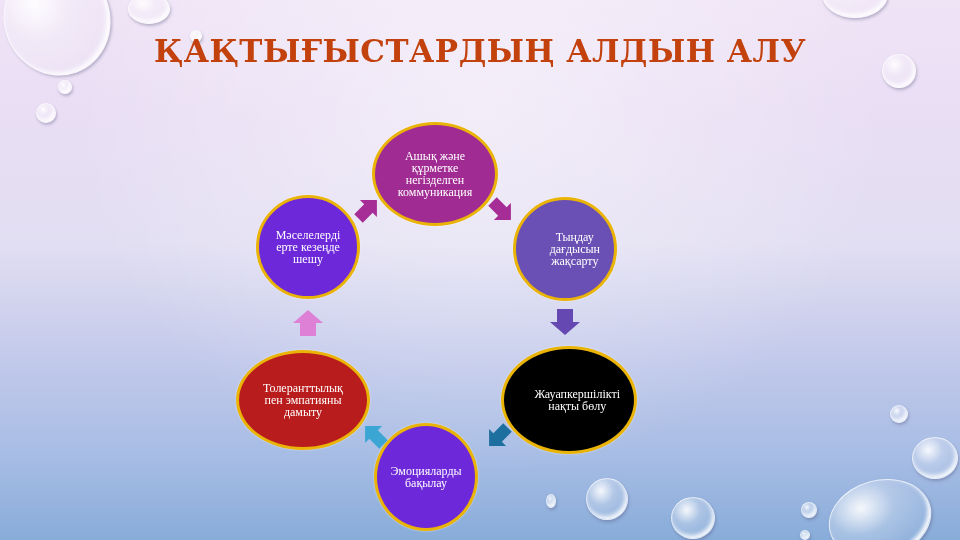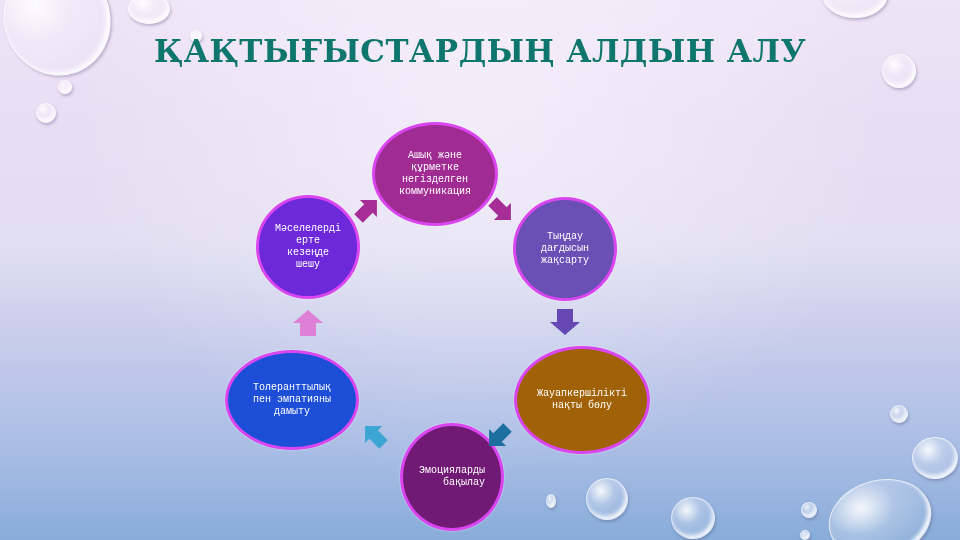--- a/index.html
+++ b/index.html
@@ -15,27 +15,27 @@
   }
   .drop {
     position: absolute; border-radius: 50%;
     background: radial-gradient(ellipse at 35% 30%, rgba(255,255,255,0.9) 0%, rgba(255,255,255,0.25) 35%, rgba(255,255,255,0.08) 70%, rgba(255,255,255,0.35) 100%);
     box-shadow: inset -2px -3px 4px rgba(255,255,255,0.9), 1px 2px 3px rgba(80,80,120,0.35);
     border: 1px solid rgba(255,255,255,0.7);
   }
   .title {
     position: absolute; left: 0; top: 32px; width: 960px; text-align: center;
     font-family: "DejaVu Serif", serif; font-weight: bold; font-size: 31px; line-height: 38px;
-    color: #0f766e; letter-spacing: 0.5px;
+    color: #c2410c; letter-spacing: 0.5px;
   }
   .node {
-    position: absolute; border-radius: 50%; border: 3px solid #d946ef;
+    position: absolute; border-radius: 50%; border: 3px solid #eab308;
     box-sizing: border-box; display: flex; align-items: center; justify-content: center;
-    text-align: center; color: #ffffff; font-family: Liberation Mono, monospace;
-    font-size: 10px; line-height: 12px; padding: 0 14px;
+    text-align: center; color: #ffffff; font-family: Liberation Serif, serif;
+    font-size: 12px; line-height: 12px; padding: 0 14px;
     box-shadow: 0 0 2px rgba(255,255,255,0.6);
   }
   .node span { white-space: pre-line; }
   .arrow { position: absolute; }
 </style>
 </head>
 <body>
 
 <div class="bg-glow"></div>
 
@@ -58,34 +58,34 @@
 <div class="title">
   <div>ҚАҚТЫҒЫСТАРДЫҢ АЛДЫН АЛУ</div>
 </div>
 
 <div class="node" style="left:372px;top:122px;width:126px;height:104px;background:#a02b93;">
   <span>Ашық және
 құрметке
 негізделген
 коммуникация</span>
 </div>
-<div class="node" style="left:513px;top:197px;width:104px;height:104px;background:#6a4fb4;">
+<div class="node" style="left:513px;top:197px;width:104px;height:104px;background:#6a4fb4;justify-content:flex-end;">
   <span>Тыңдау
 дағдысын
 жақсарту</span>
 </div>
-<div class="node" style="left:514px;top:346px;width:136px;height:108px;background:#a16207;">
+<div class="node" style="left:501px;top:346px;width:136px;height:108px;background:#000000;justify-content:flex-end;">
   <span>Жауапкершілікті
 нақты бөлу</span>
 </div>
-<div class="node" style="left:400px;top:423px;width:104px;height:108px;background:#701a75;text-align:right;">
+<div class="node" style="left:374px;top:423px;width:104px;height:108px;background:#6d28d9;">
   <span>Эмоцияларды
 бақылау</span>
 </div>
-<div class="node" style="left:225px;top:350px;width:134px;height:100px;background:#1d4ed8;">
+<div class="node" style="left:236px;top:350px;width:134px;height:100px;background:#b91c1c;">
   <span>Толеранттылық
 пен эмпатияны
 дамыту</span>
 </div>
 <div class="node" style="left:256px;top:195px;width:104px;height:104px;background:#6d28d9;">
   <span>Мәселелерді
 ерте кезеңде
 шешу</span>
 </div>
 

